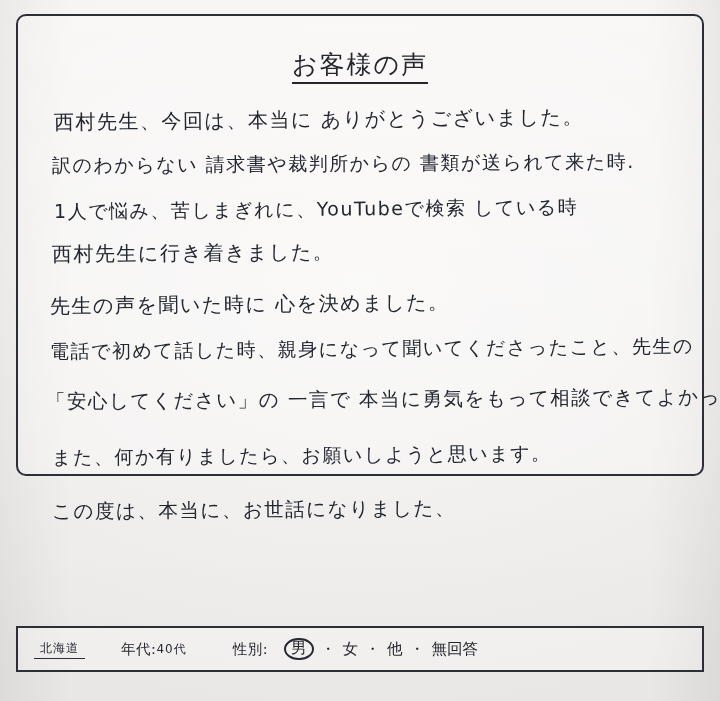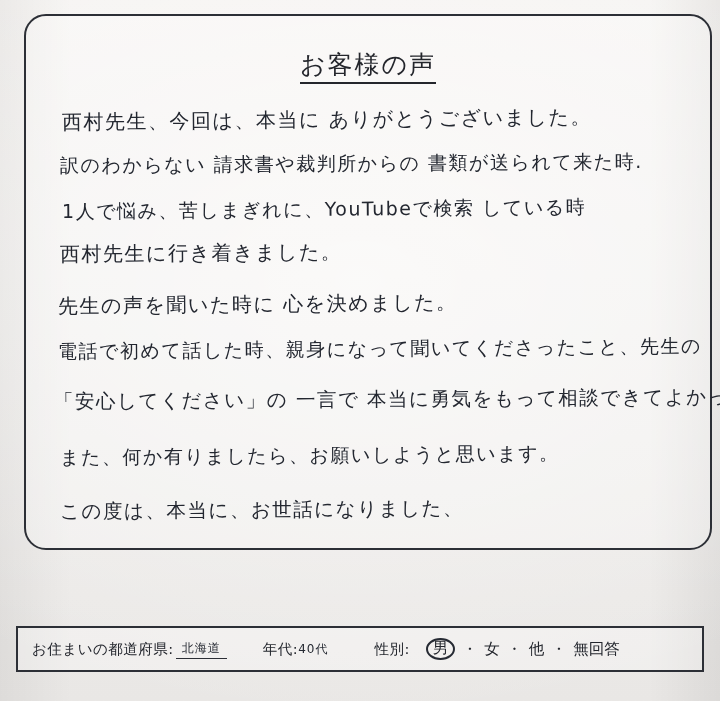--- a/index.html
+++ b/index.html
@@ -26,26 +26,26 @@
     inset: 0;
     background:
       radial-gradient(130% 90% at 50% 40%, rgba(255,255,255,0.55) 0%, rgba(255,255,255,0) 70%),
       linear-gradient(90deg, rgba(0,0,0,0.05) 0%, rgba(0,0,0,0) 10%, rgba(0,0,0,0) 90%, rgba(0,0,0,0.06) 100%);
     pointer-events: none;
   }
 
   
   .form-box {
     position: absolute;
-    left: 24px;
+    left: 16px;
     top: 14px;
     width: 688px;
-    height: 536px;
+    height: 462px;
     border: 2px solid #2c2f36;
-    border-radius: 22px;
+    border-radius: 10px;
     box-sizing: border-box;
     background: rgba(255,255,255,0.25);
   }
 
   .title {
     position: absolute;
     left: 0;
     top: 32px;
     width: 100%;
     text-align: center;
@@ -155,21 +155,20 @@
       <div class="line" style="left:2px; top:288px; font-size:19.5px; transform: rotate(-0.4deg);">「安心してください」の 一言で 本当に勇気をもって相談できてよかったで</div>
       <div class="line" style="left:8px; top:344px; font-size:19px; transform: rotate(-0.5deg);">また、何か有りましたら、お願いしようと思います。</div>
       <div class="line" style="left:8px; top:398px; font-size:19.5px; transform: rotate(-0.5deg);">この度は、本当に、お世話になりました、</div>
     </div>
 
   </div>
 
   <div class="footer-box">
 
     <div class="footer-seg">
-      <span class="footer-label">お住まいの都道府県:</span>
       <span class="handwritten underlined">北海道</span>
     </div>
 
     <span class="gap-md"></span>
 
     <div class="footer-seg">
       <span class="footer-label">年代:</span>
       <span class="handwritten">40代</span>
     </div>
 

